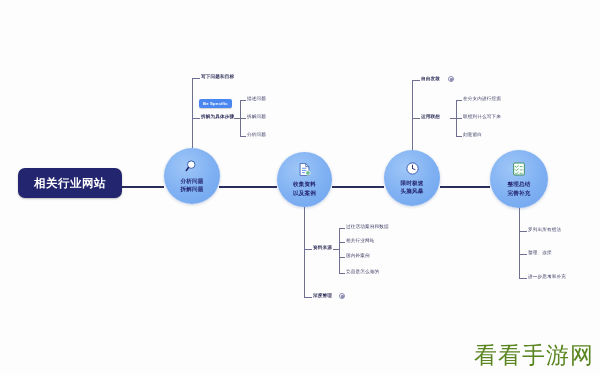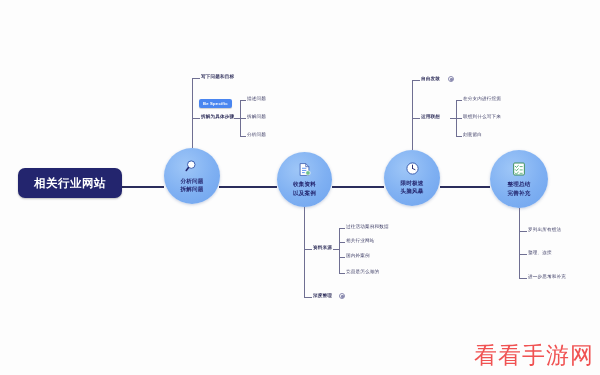--- a/index.html
+++ b/index.html
@@ -61,21 +61,21 @@
     border:1px solid #8b8bb0;box-sizing:border-box;
   }
   .ring:after{
     content:"";position:absolute;left:1.4px;top:1.4px;
     width:2.2px;height:2.2px;border-radius:50%;background:#8b8bb0;
   }
 
   
   .watermark{
     position:absolute;right:6px;bottom:4px;
-    font-size:23px;color:#ef4444;font-weight:300;
+    font-size:23px;color:#4d7c0f;font-weight:300;
     letter-spacing:1px;opacity:.92;
     font-family:"DejaVu Sans",sans-serif;
   }
 </style>
 </head>
 <body>
 
 <div id="stage">
 
   <div class="hline" style="left:122px;top:186px;width:42px;"></div>

